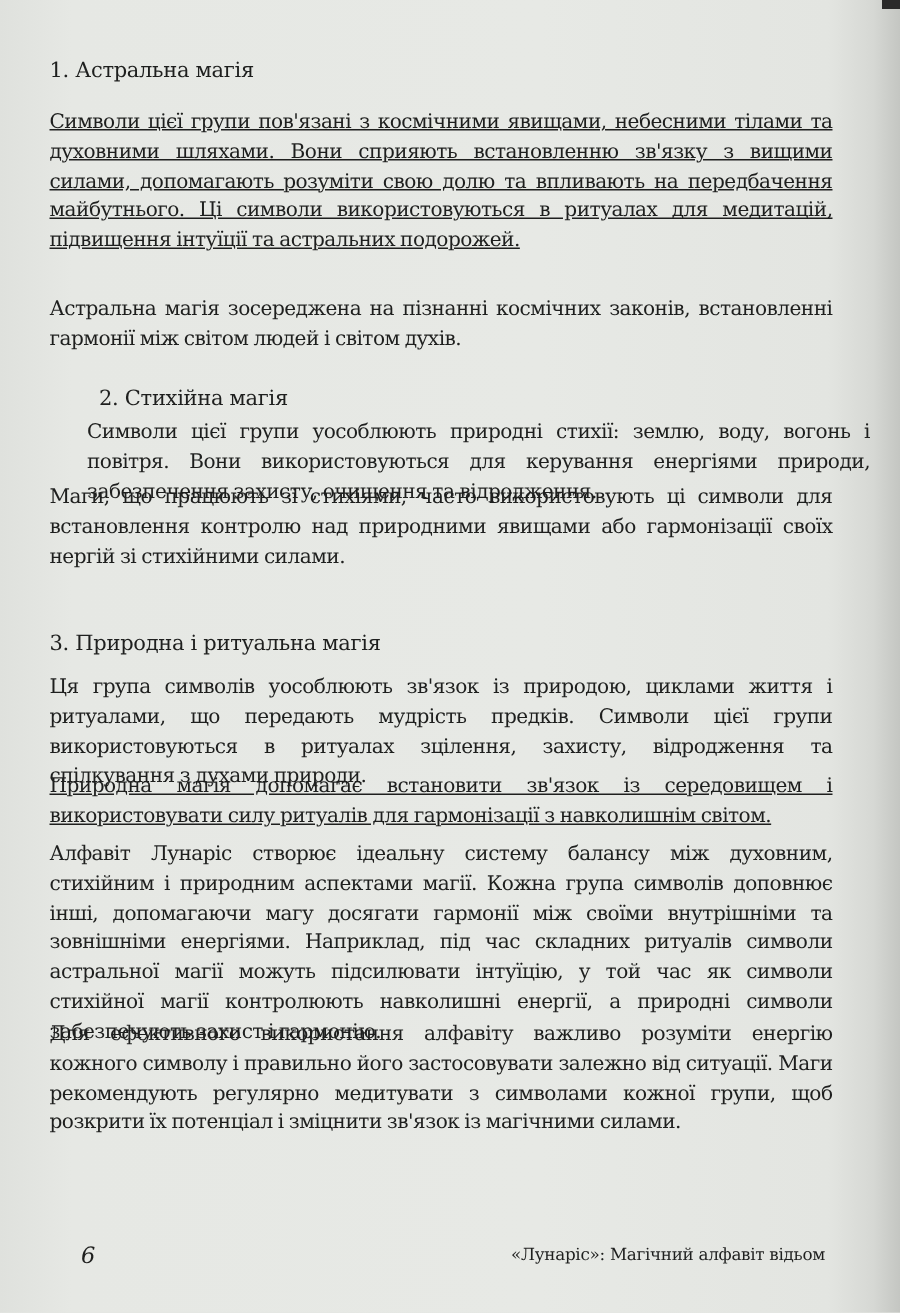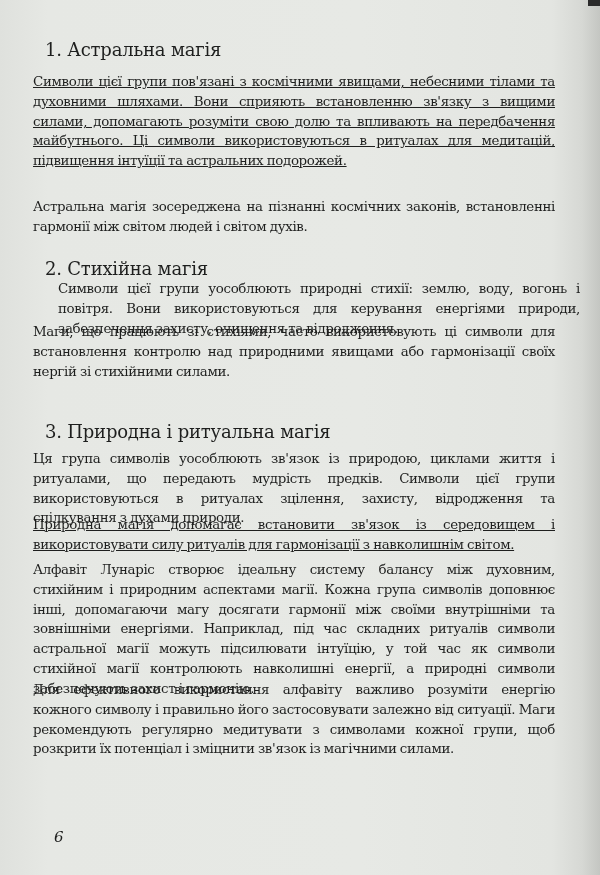--- a/index.html
+++ b/index.html
@@ -28,22 +28,22 @@
       background: #2a2a2a;
     }
     .content {
       position: absolute;
       left: 33px;
       top: 0;
       width: 522px;
     }
     .heading {
       position: absolute;
-      left: 12px;
-      font-size: 18px;
+      left: 0;
+      font-size: 14px;
       font-weight: normal;
       letter-spacing: -0.2px;
       margin: 0;
       white-space: nowrap;
     }
     .para {
       position: absolute;
       left: 0;
       width: 522px;
       font-size: 13.4px;
@@ -73,26 +73,27 @@
 
 <div class="page">
   <div class="edge-top"></div>
 
   <div class="content">
 
     <h2 class="heading" style="top:39px;">1. Астральна магія</h2>
     <p class="para" style="top:72px;text-decoration:underline;">Символи цієї групи пов'язані з космічними явищами, небесними тілами та духовними шляхами. Вони сприяють встановленню зв'язку з вищими силами, допомагають розуміти свою долю та впливають на передбачення майбутнього. Ці символи використовуються в ритуалах для медитацій, підвищення інтуїції та астральних подорожей.</p>
     <p class="para" style="top:174px;margin-top:23px;">Астральна магія зосереджена на пізнанні космічних законів, встановленні гармонії між світом людей і світом духів.</p>
 
-    <h2 class="heading" style="top:258px;">2. Стихійна магія</h2>
+    <h2 class="heading" style="top:258px;margin-left:33px;">2. Стихійна магія</h2>
     <p class="para" style="top:279px;margin-left:25px;">Символи цієї групи уособлюють природні стихії: землю, воду, вогонь і повітря. Вони використовуються для керування енергіями природи, забезпечення захисту, очищення та відродження.</p>
     <p class="para" style="top:322px;">Маги, що працюють зі стихіями, часто використовують ці символи для встановлення контролю над природними явищами або гармонізації своїх нергій зі стихійними силами.</p>
 
     <h2 class="heading" style="top:421px;text-align:center;">3. Природна і ритуальна магія</h2>
     <p class="para" style="top:449px;">Ця група символів уособлюють зв'язок із природою, циклами життя і ритуалами, що передають мудрість предків. Символи цієї групи використовуються в ритуалах зцілення, захисту, відродження та спілкування з духами природи.</p>
     <p class="para" style="top:515px;text-decoration:underline;">Природна магія допомагає встановити зв'язок із середовищем і використовувати силу ритуалів для гармонізації з навколишнім світом.</p>
     <p class="para" style="top:560px;">Алфавіт Лунаріс створює ідеальну систему балансу між духовним, стихійним і природним аспектами магії. Кожна група символів доповнює інші, допомагаючи магу досягати гармонії між своїми внутрішніми та зовнішніми енергіями. Наприклад, під час складних ритуалів символи астральної магії можуть підсилювати інтуїцію, у той час як символи стихійної магії контролюють навколишні енергії, а природні символи забезпечують захист і гармонію.</p>
 
     <p class="para" style="top:680px;">Для ефективного використання алфавіту важливо розуміти енергію кожного символу і правильно його застосовувати залежно від ситуації. Маги рекомендують регулярно медитувати з символами кожної групи, щоб розкрити їх потенціал і зміцнити зв'язок із магічними силами.</p>
   </div>
 
   <div class="footer-num">6</div>
+  <div class="footer-title">«Лунаріс»: Магічний алфавіт відьом</div>
 </div>
 
 </body></html>

